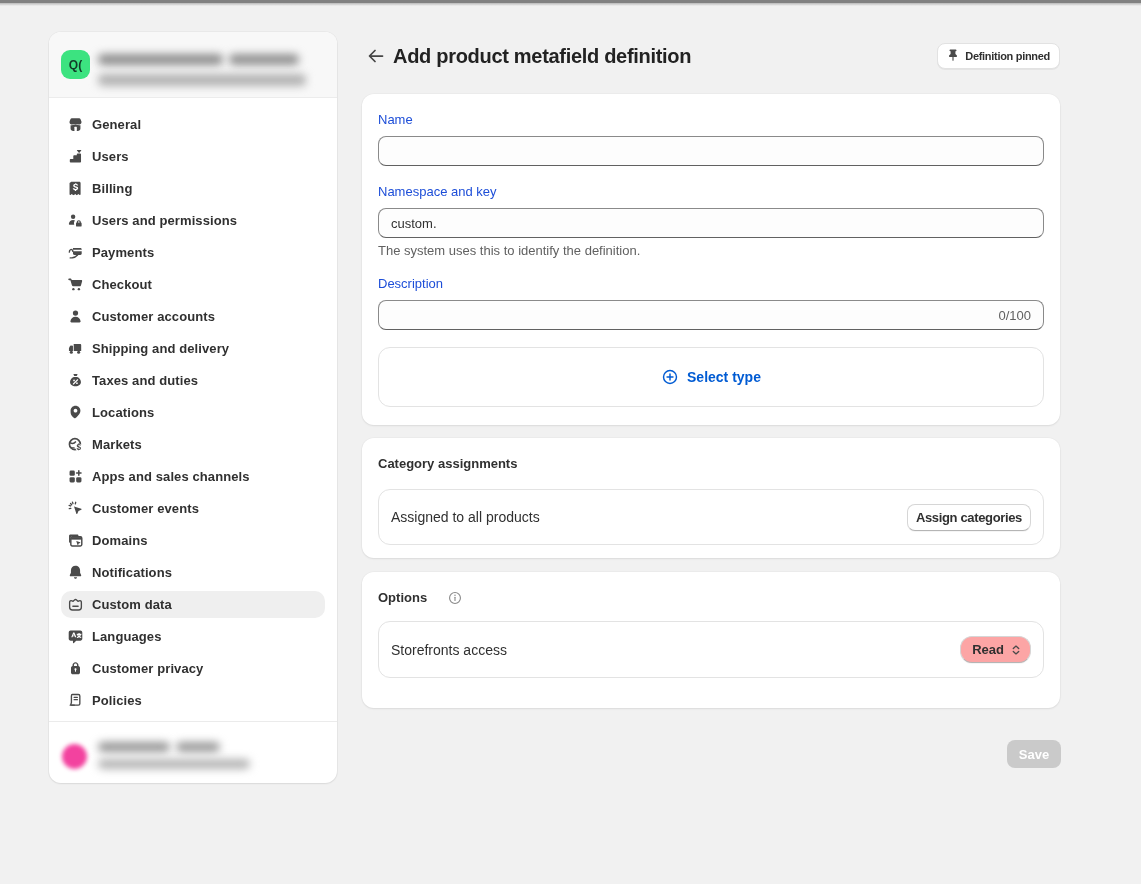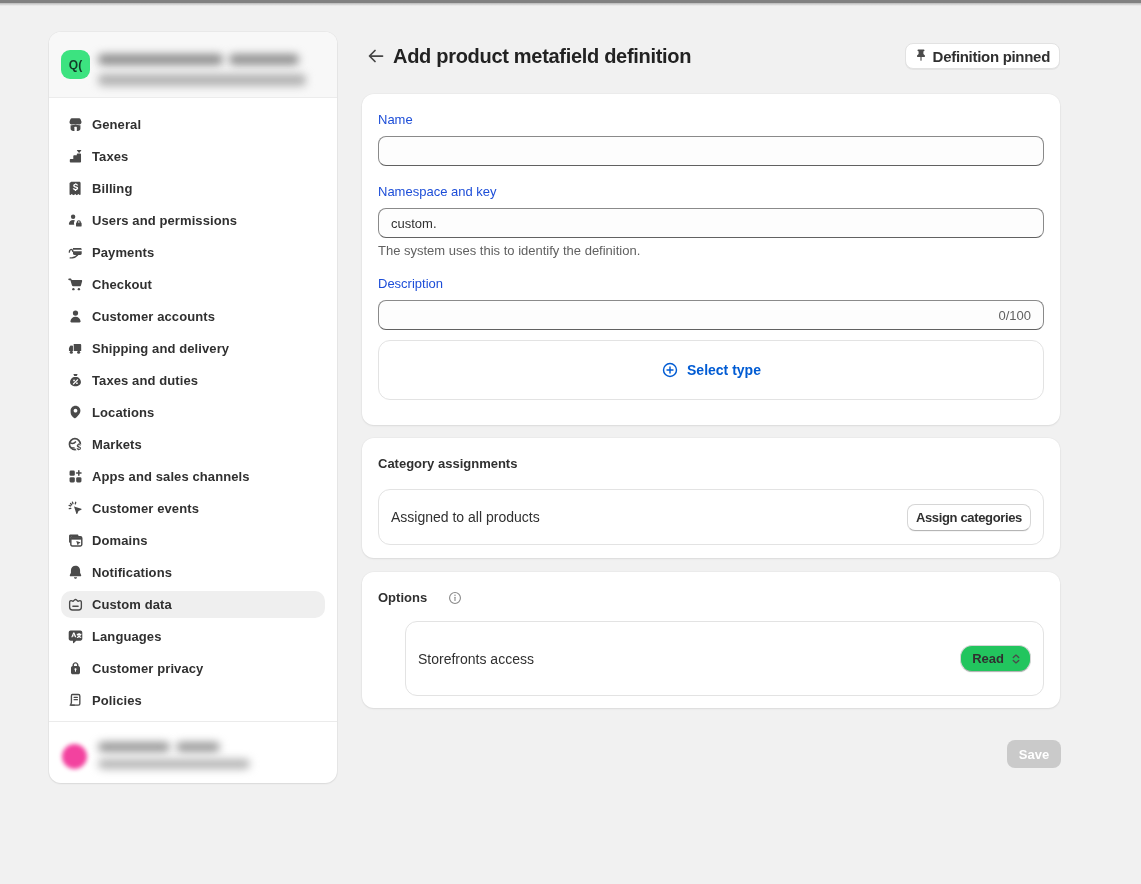--- a/index.html
+++ b/index.html
@@ -54,61 +54,61 @@
 
 .main { position:absolute; left:362px; top:0; width:698px; }
 .phead { position:absolute; top:43px; left:0; width:698px; height:28px; }
 .backbtn { position:absolute; left:4px; top:3px; width:20px; height:20px; }
 h1 { position:absolute; left:31px; top:2px; font-size:20px; font-weight:bold; color:#222; letter-spacing:-0.3px; }
 .pinbtn {
   position:absolute; right:0; top:0; height:26px; padding:0 9px 0 7px; letter-spacing:-0.3px;
   background:#fff; border:1px solid #e2e2e2; border-radius:8px;
   box-shadow:0 1px 0 rgba(0,0,0,0.05);
   display:flex; align-items:center; gap:4px;
-  font-size:15px; font-weight:bold; color:#303030;
+  font-size:11px; font-weight:bold; color:#303030;
 }
 .card {
   position:absolute; left:0; width:698px; background:#fff; border-radius:12px;
   box-shadow:0 1px 2px rgba(0,0,0,0.08), 0 0 0 1px rgba(0,0,0,0.02);
 }
 .c1 { top:94px; height:331px; padding:16px; }
 .c2 { top:438px; height:120px; padding:16px; }
 .c3 { top:572px; height:136px; padding:16px; }
 .lbl { font-size:13px; line-height:20px; color:#1d4ed8; margin-bottom:6px; }
 .inp {
   height:30px; border:1px solid #8a8a8a; border-bottom-color:#616161;
   border-radius:8px; background:#fdfdfd;
   display:flex; align-items:center; padding:0 12px; font-size:13px; color:#303030;
 }
 .row1 { margin-bottom:0; }
 .space20 { height:16px; }
 .help { font-size:13px; line-height:20px; color:#616161; margin-top:3px; }
 .cnt { margin-left:auto; color:#616161; }
 .selbox {
-  margin-top:10px; height:60px; border:1px solid #e3e3e3; border-radius:12px;
+  margin-top:17px; height:60px; border:1px solid #e3e3e3; border-radius:12px;
   display:flex; align-items:center; justify-content:center; gap:8px;
   color:#005bd3; font-size:14px; font-weight:bold;
 }
 .h2 { font-size:13px; line-height:20px; font-weight:bold; color:#303030; }
 .ibox {
   margin-top:15px; border:1px solid #e3e3e3; border-radius:12px;
   padding:12px; display:flex; align-items:center;
 }
 .txt14 { font-size:14px; color:#303030; }
 .abtn {
   margin-left:auto; height:27px; padding:0 8px; letter-spacing:-0.35px;
   background:#fff; border:1px solid #d6d6d6; border-bottom-color:#b5b5b5; border-radius:8px;
   display:flex; align-items:center; font-size:13px; font-weight:bold; color:#303030;
   box-shadow:0 1px 0 rgba(0,0,0,0.04);
 }
 .optt { display:flex; align-items:center; gap:20px; }
 .sfdesc { font-size:14px; color:#616161; margin-top:5px; }
 .readbtn {
   margin-left:auto; height:27px; padding:0 8px 0 11px;
-  background:#22c55e; border:1px solid #d6d6d6; border-bottom-color:#b5b5b5; border-radius:12px;
+  background:#fca5a5; border:1px solid #d6d6d6; border-bottom-color:#b5b5b5; border-radius:12px;
   display:flex; align-items:center; gap:6px; font-size:13px; font-weight:bold; color:#303030;
   box-shadow:0 1px 0 rgba(0,0,0,0.04);
 }
 .savebtn {
   position:absolute; top:740px; right:-1px; width:54px; height:28px;
   background:#cacaca; border:none; border-radius:8px;
   font-size:13px; font-weight:bold; color:#fff;
   font-family:"Liberation Sans", sans-serif;
 }
 </style>
@@ -130,21 +130,21 @@
           <path d="M4.2 10.9c.5.1 1.1.1 1.6 0 .8-.2 1.5-.5 2.1-1 .6.4 1.4.7 2.1.7s1.5-.3 2.1-.7c.6.5 1.3.8 2.1 1 .5.1 1.1.1 1.6 0v3.9c0 1.5-1.2 2.7-2.7 2.7H6.9c-1.5 0-2.7-1.2-2.7-2.7z"></path>
           <rect x="8.7" y="12.6" width="2.9" height="4.9" rx=".5" fill="#fff"></rect>
         </svg>
         <span>General</span>
       </div>
       <div class="nitem">
         <svg width="17" height="17" viewBox="0 0 20 20" fill="#4a4a4a" stroke="#4a4a4a" stroke-width="0">
           <path d="M11.6 2.3h4.9c.3 0 .5.3.3.6l-2.2 2.7c-.2.2-.5.2-.7 0l-2.2-2.7c-.2-.3 0-.6.2-.6z"></path>
           <path d="M13 6.6h2.6c.5 0 .9.4.9.9v8.6c0 .5-.4.9-.9.9H4.2c-.5 0-.9-.4-.9-.9v-2.4c0-.5.4-.9.9-.9h3.2V9.4c0-.5.4-.9.9-.9h3.2V7.5c0-.5.4-.9.9-.9z"></path>
         </svg>
-        <span>Taxes</span>
+        <span>Users</span>
       </div>
       <div class="nitem">
         <svg width="17" height="17" viewBox="0 0 20 20" fill="#4a4a4a" stroke="#4a4a4a" stroke-width="0">
           <path d="M5.5 2h9c.8 0 1.5.7 1.5 1.5v13.4c0 .6-.7 1-1.2.6l-1.3-1-1.6 1.2c-.3.2-.7.2-1 0L10 16.5l-1.9 1.2c-.3.2-.7.2-1 0l-1.6-1.2-1.3 1c-.5.4-1.2 0-1.2-.6V3.5C4 2.7 4.7 2 5.5 2zm4.5 2.3c-1.6 0-2.7 1-2.7 2.3 0 1.1.8 1.8 2 2.1l1.2.3c.6.2.9.4.9.8 0 .5-.6.9-1.4.9s-1.4-.4-1.5-1H6.8c.1 1.3 1.2 2.2 2.5 2.4v.9h1.4v-.9c1.4-.2 2.4-1.1 2.4-2.4 0-1.2-.9-1.8-2.1-2.1l-1.1-.3c-.6-.1-.9-.4-.9-.8 0-.5.5-.9 1.2-.9.7 0 1.2.4 1.3 1h1.7c-.1-1.2-1-2.1-2.4-2.3v-.9H9.9z" fill-rule="evenodd"></path>
         </svg>
         <span>Billing</span>
       </div>
       <div class="nitem">
         <svg width="17" height="17" viewBox="0 0 20 20" fill="#4a4a4a" stroke="#4a4a4a" stroke-width="0">
           <circle cx="7.2" cy="5.5" r="2.6"></circle>
@@ -332,21 +332,21 @@
 
   <section class="card c3">
     <div class="optt">
       <span class="h2">Options</span>
       <svg width="16" height="16" viewBox="0 0 20 20" fill="none" stroke="#8a8a8a" stroke-width="1.4" stroke-linecap="round">
         <circle cx="10" cy="10" r="6.8"></circle>
         <path d="M10 9.2v4"></path>
         <circle cx="10" cy="6.6" r="0.9" fill="#8a8a8a" stroke="none"></circle>
       </svg>
     </div>
-    <div class="ibox" style="margin-top:13px; padding:0 12px; height:75px;margin-left:27px;">
+    <div class="ibox" style="margin-top:13px; padding:0 12px; height:57px;">
       <div>
         <div class="txt14">Storefronts access</div>
       </div>
       <div class="readbtn">Read
         <svg width="12" height="12" viewBox="0 0 20 20" fill="none" stroke="#4a4a4a" stroke-width="2.2" stroke-linecap="round" stroke-linejoin="round">
           <path d="M5.5 7.5 L10 3.5 L14.5 7.5 M5.5 12.5 L10 16.5 L14.5 12.5"></path>
         </svg>
       </div>
     </div>
   </section>

